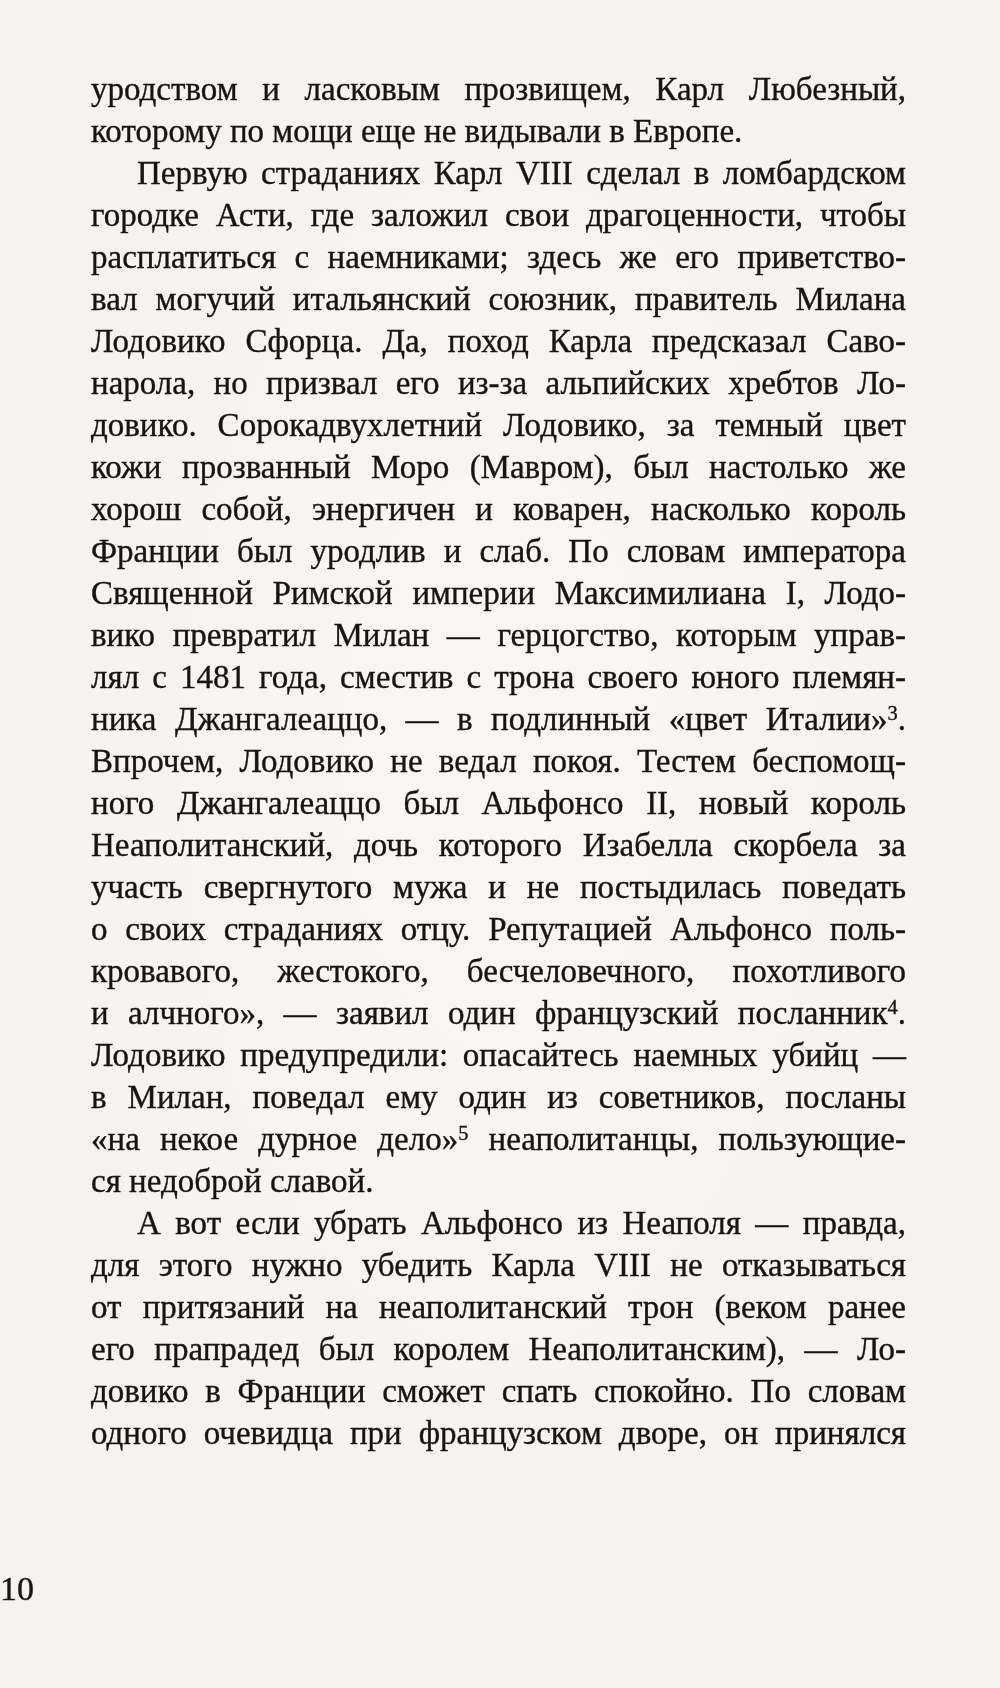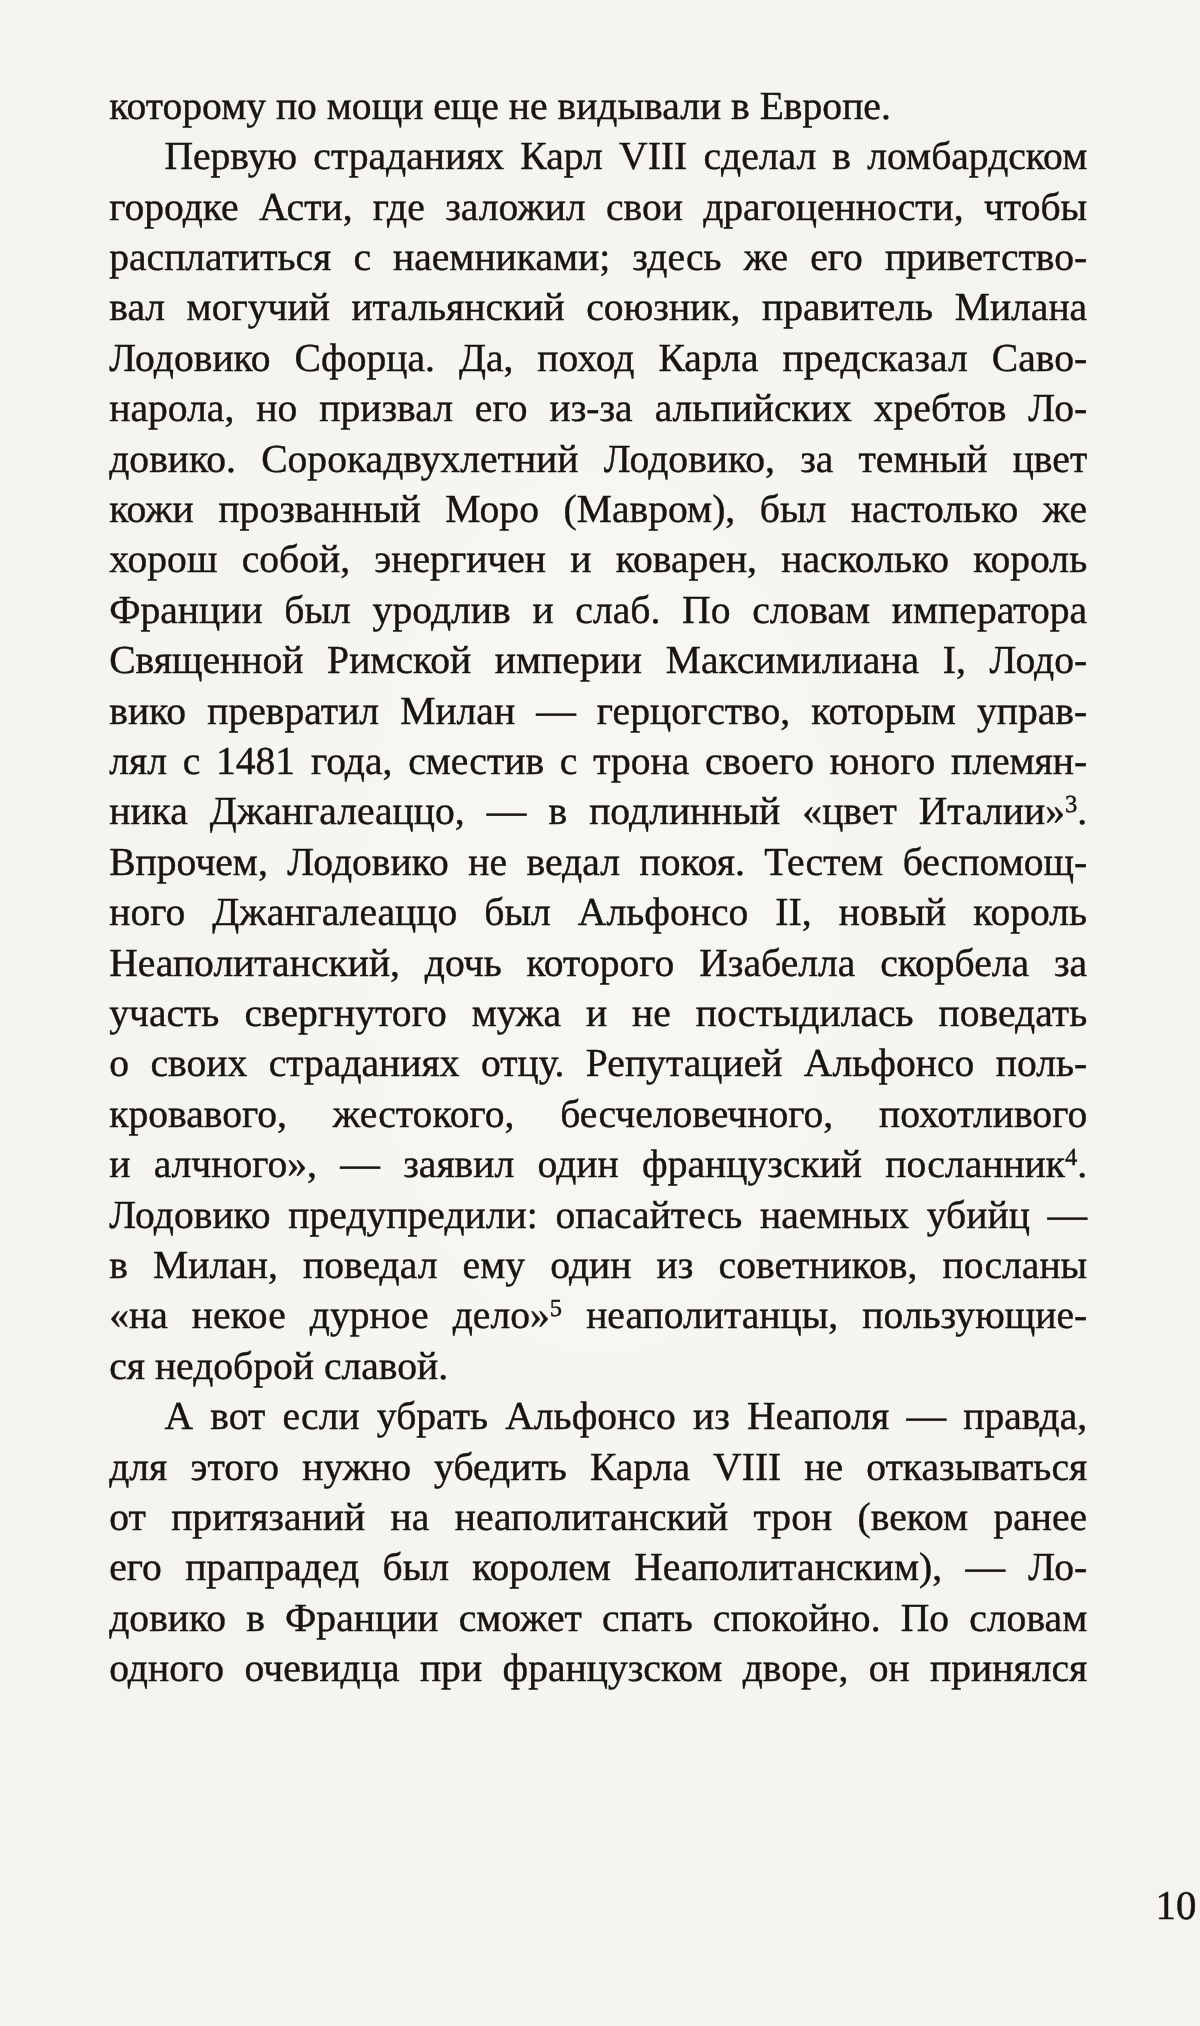--- a/index.html
+++ b/index.html
@@ -42,33 +42,33 @@
   .line sup {
     font-size: 0.62em;
     line-height: 0;
     vertical-align: 0.5em;
   }
   .page-footer {
     position: absolute;
     top: 1568px;
     left: 0;
     width: 980px;
-    text-align: right;
+    text-align: left;
     font-size: 34px;
     line-height: 42px;
-    margin-left: 17px;
     -webkit-text-stroke: 0.4px currentColor;
   }
 </style>
 </head>
 <body>
 
 <div class="page">
   <div class="text-block">
       <div class="paragraph">
+        <div class="line">уродством и ласковым прозвищем, Карл Любезный,</div>
         <div class="line last">которому по мощи еще не видывали в Европе.</div>
       </div>
       <div class="paragraph">
         <div class="line indent">Первую страданиях Карл VIII сделал в ломбардском</div>
         <div class="line">городке Асти, где заложил свои драгоценности, чтобы</div>
         <div class="line">расплатиться с наемниками; здесь же его приветство-</div>
         <div class="line">вал могучий итальянский союзник, правитель Милана</div>
         <div class="line">Лодовико Сфорца. Да, поход Карла предсказал Саво-</div>
         <div class="line">нарола, но призвал его из-за альпийских хребтов Ло-</div>
         <div class="line">довико. Сорокадвухлетний Лодовико, за темный цвет</div>

